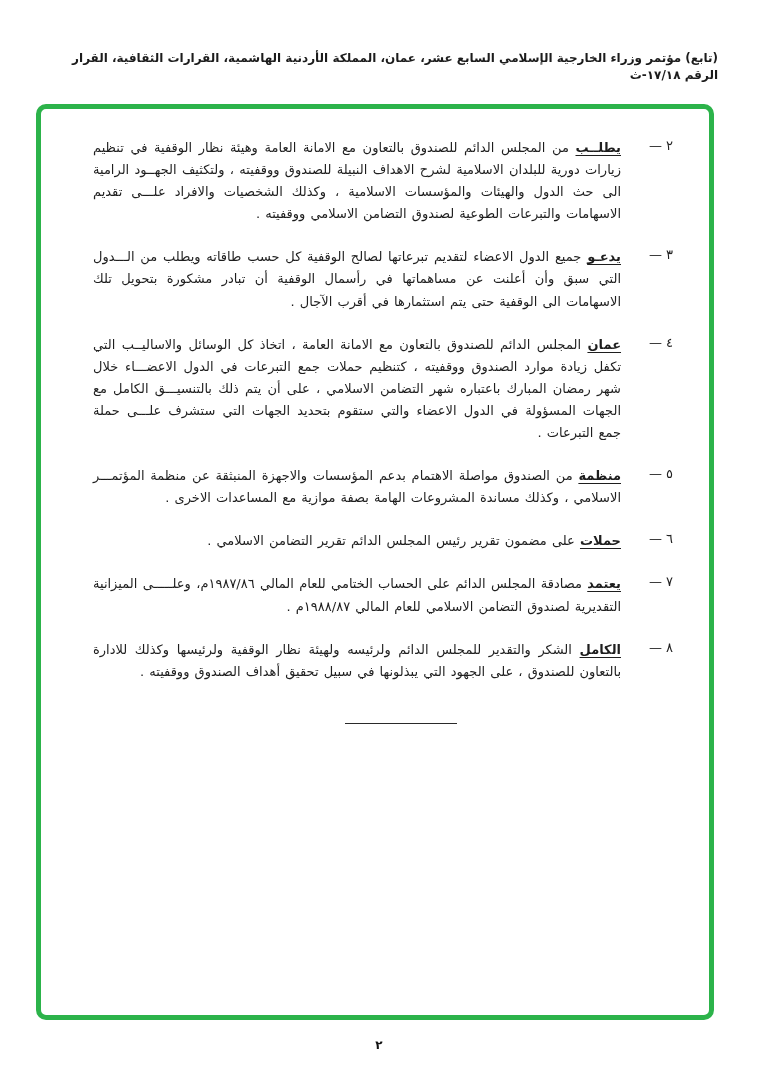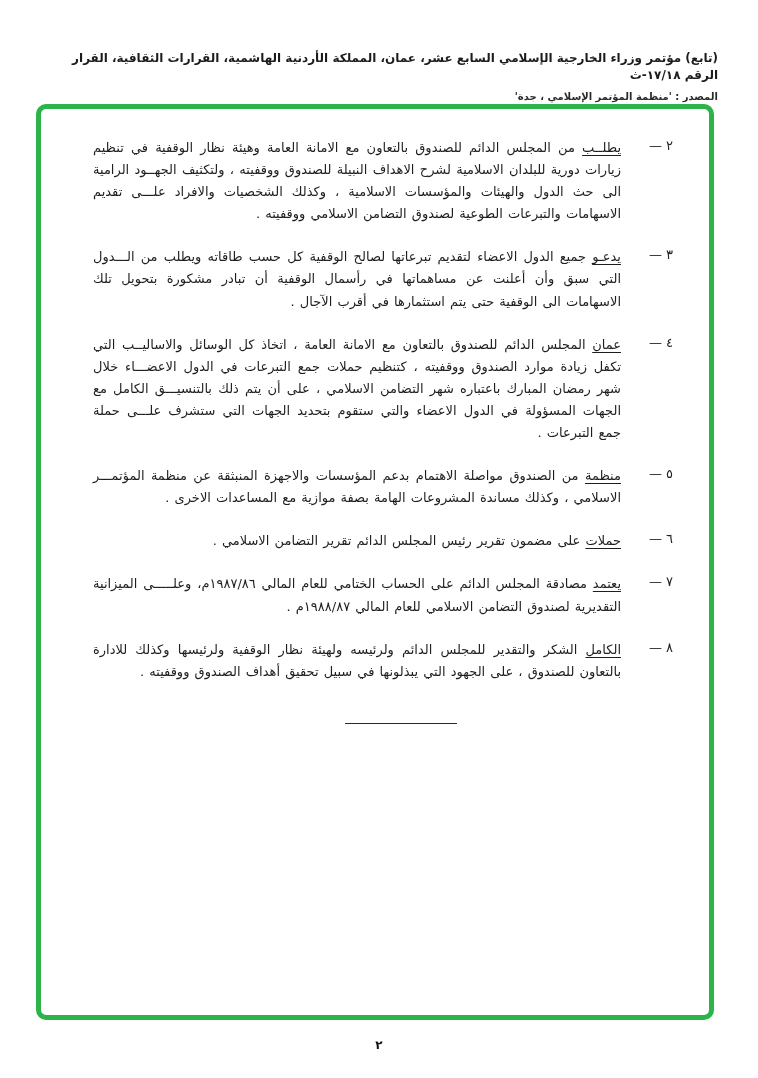--- a/index.html
+++ b/index.html
@@ -70,20 +70,21 @@
     flex: 1;
     font-size: 13px;
     line-height: 1.7;
     text-align: justify;
     color: #1e1e1e;
     word-spacing: 1px;
   }
   .lead {
     text-decoration: underline;
     text-underline-offset: 3px;
+    font-weight: bold;
   }
   .end-divider {
     width: 112px;
     height: 0;
     border-top: 1.5px solid #2a2a2a;
     margin: 40px auto 0 auto;
     transform: translateX(18px);
   }
   .page-number {
     position: absolute;
@@ -94,21 +95,20 @@
     font-size: 12px;
     font-weight: bold;
     color: #111;
   }
 </style>
 </head>
 <body>
 
 <div class="header">
   <div class="header-line1">(تابع) مؤتمر وزراء الخارجية الإسلامي السابع عشر، عمان، المملكة الأردنية الهاشمية، القرارات الثقافية، القرار الرقم ١٧/١٨-ث</div>
-  <div class="header-line2">المصدر : 'منظمة المؤتمر الإسلامي ، جدة'</div>
 </div>
 
 <div class="frame">
   <div class="content">
 
     <div class="item">
       <div class="item-num">٢ —</div>
       <div class="item-body">
         <span class="lead">يطلــب</span>
         <span>من المجلس الدائم للصندوق بالتعاون مع الامانة العامة وهيئة نظار الوقفية في تنظيم زيارات دورية للبلدان الاسلامية لشرح الاهداف النبيلة للصندوق ووقفيته ، ولتكثيف الجهــود الرامية الى حث الدول والهيئات والمؤسسات الاسلامية ، وكذلك الشخصيات والافراد علـــى تقديم الاسهامات والتبرعات الطوعية لصندوق التضامن الاسلامي ووقفيته .</span>

